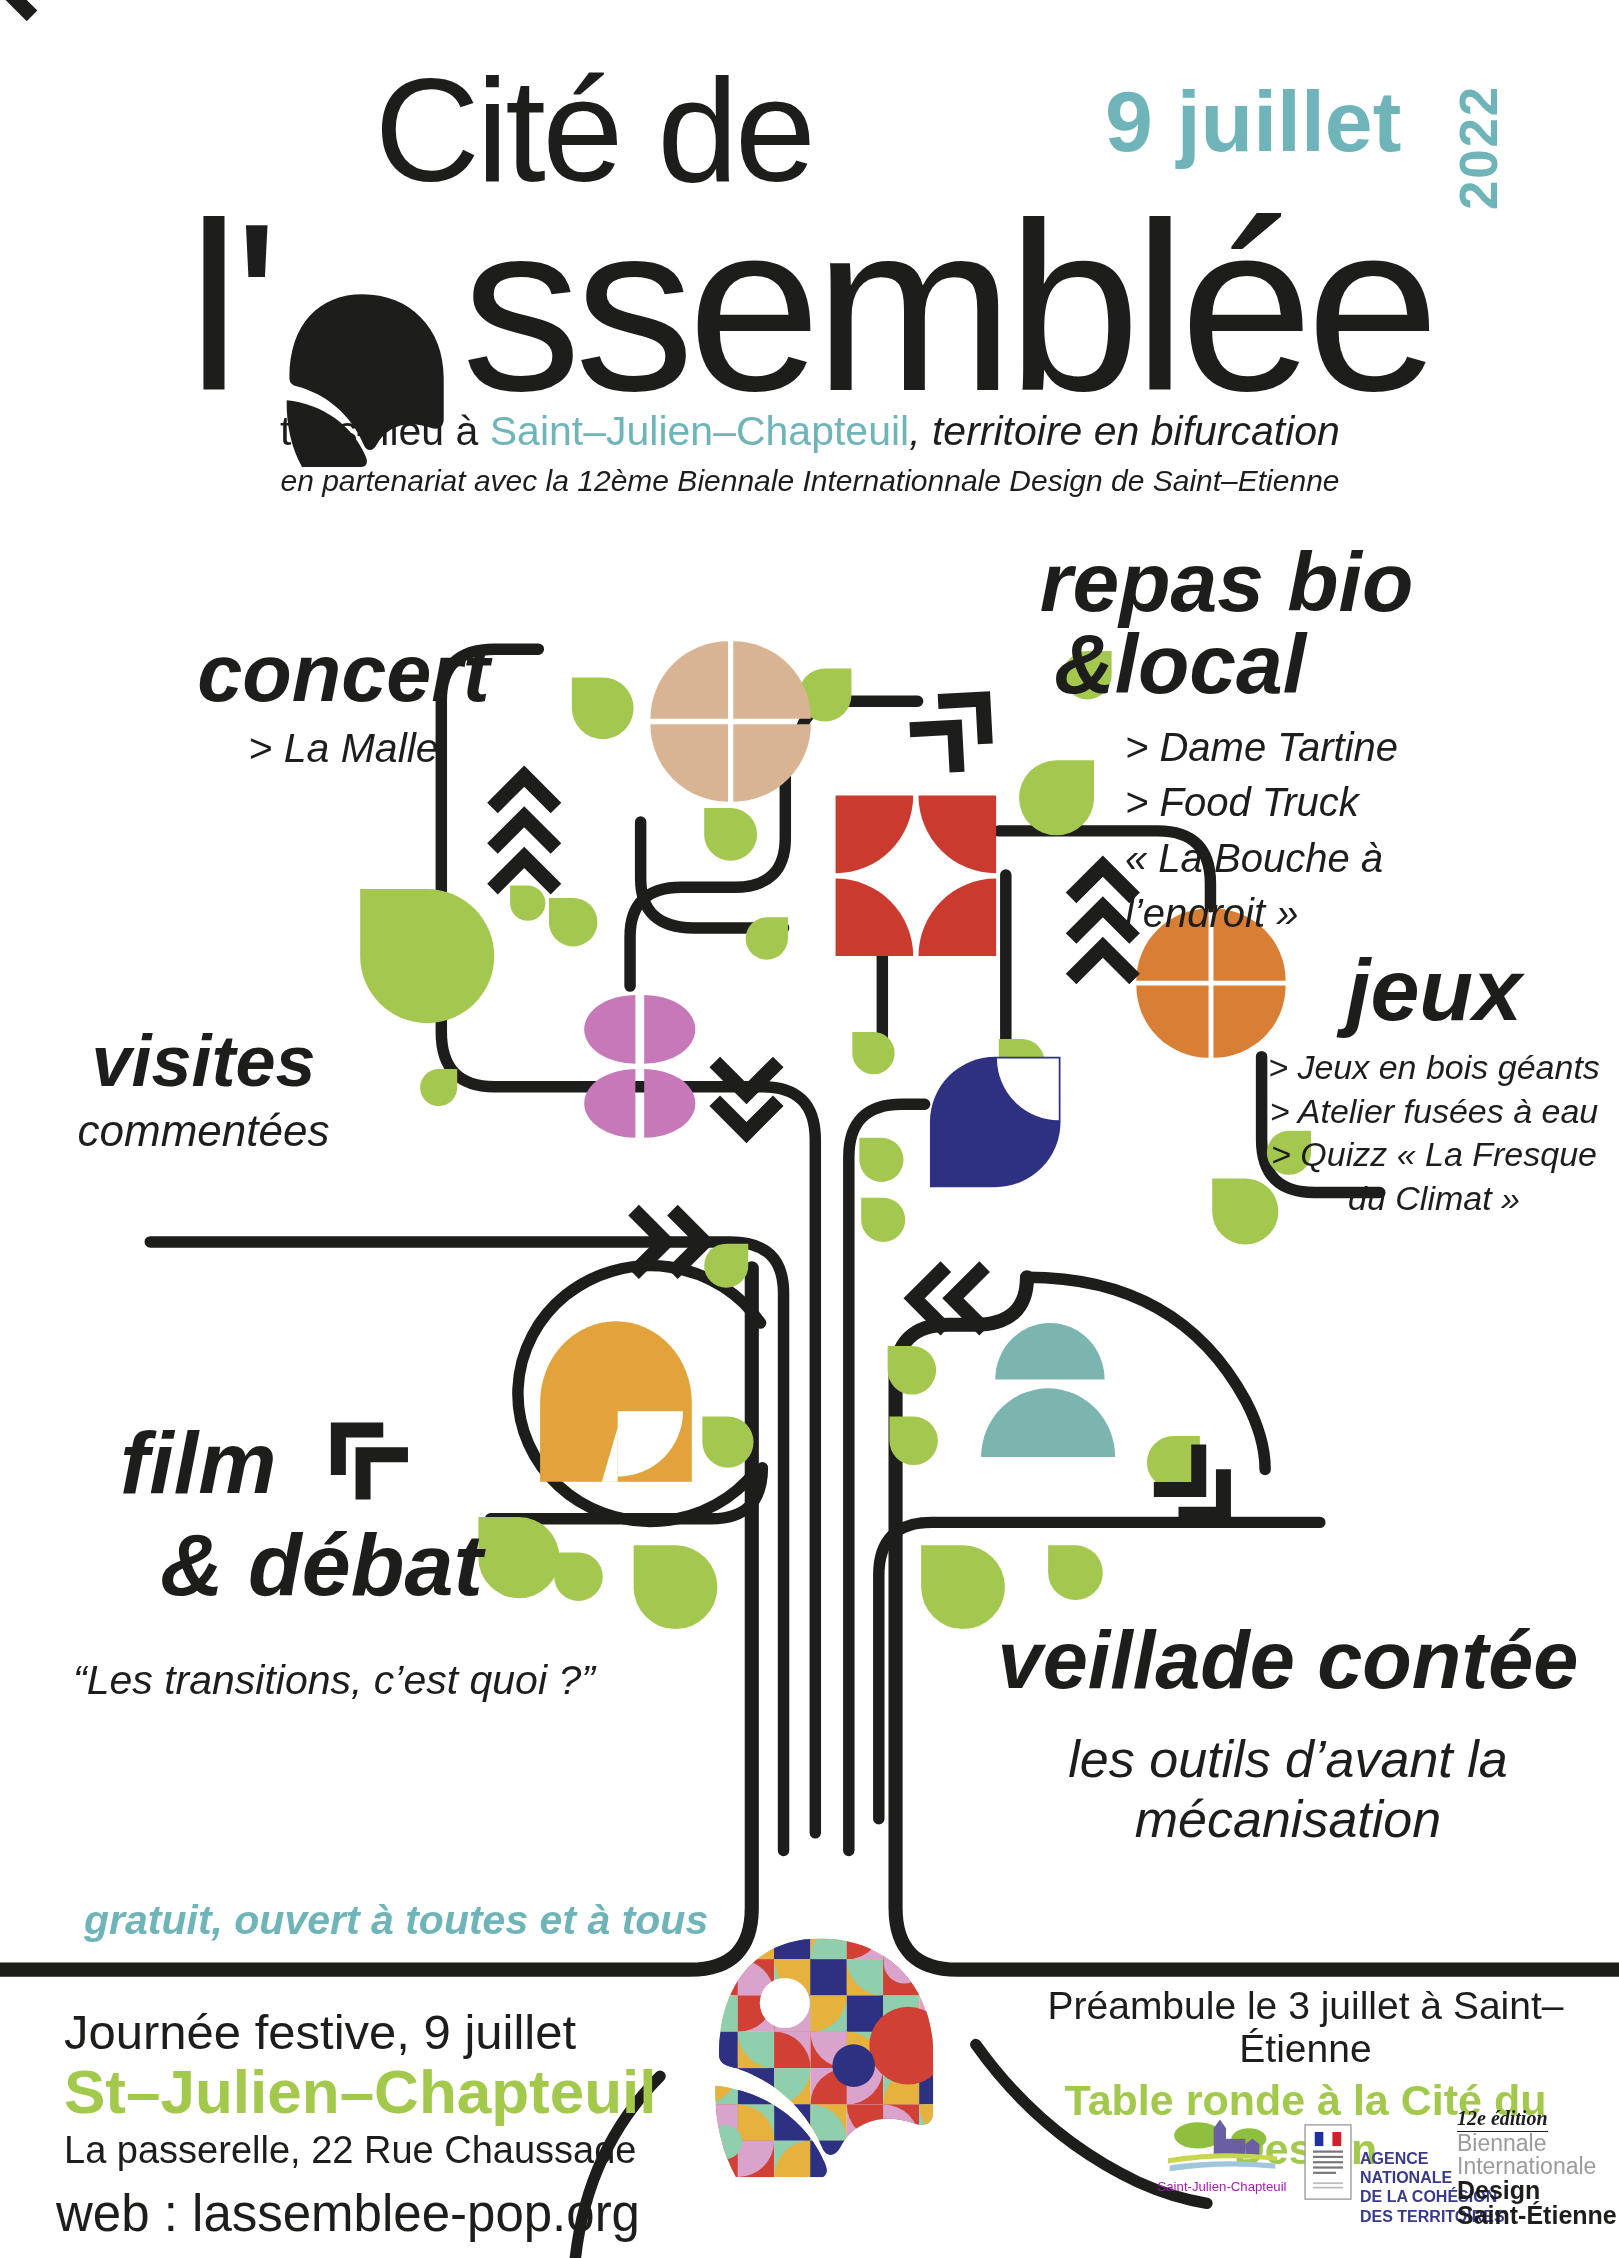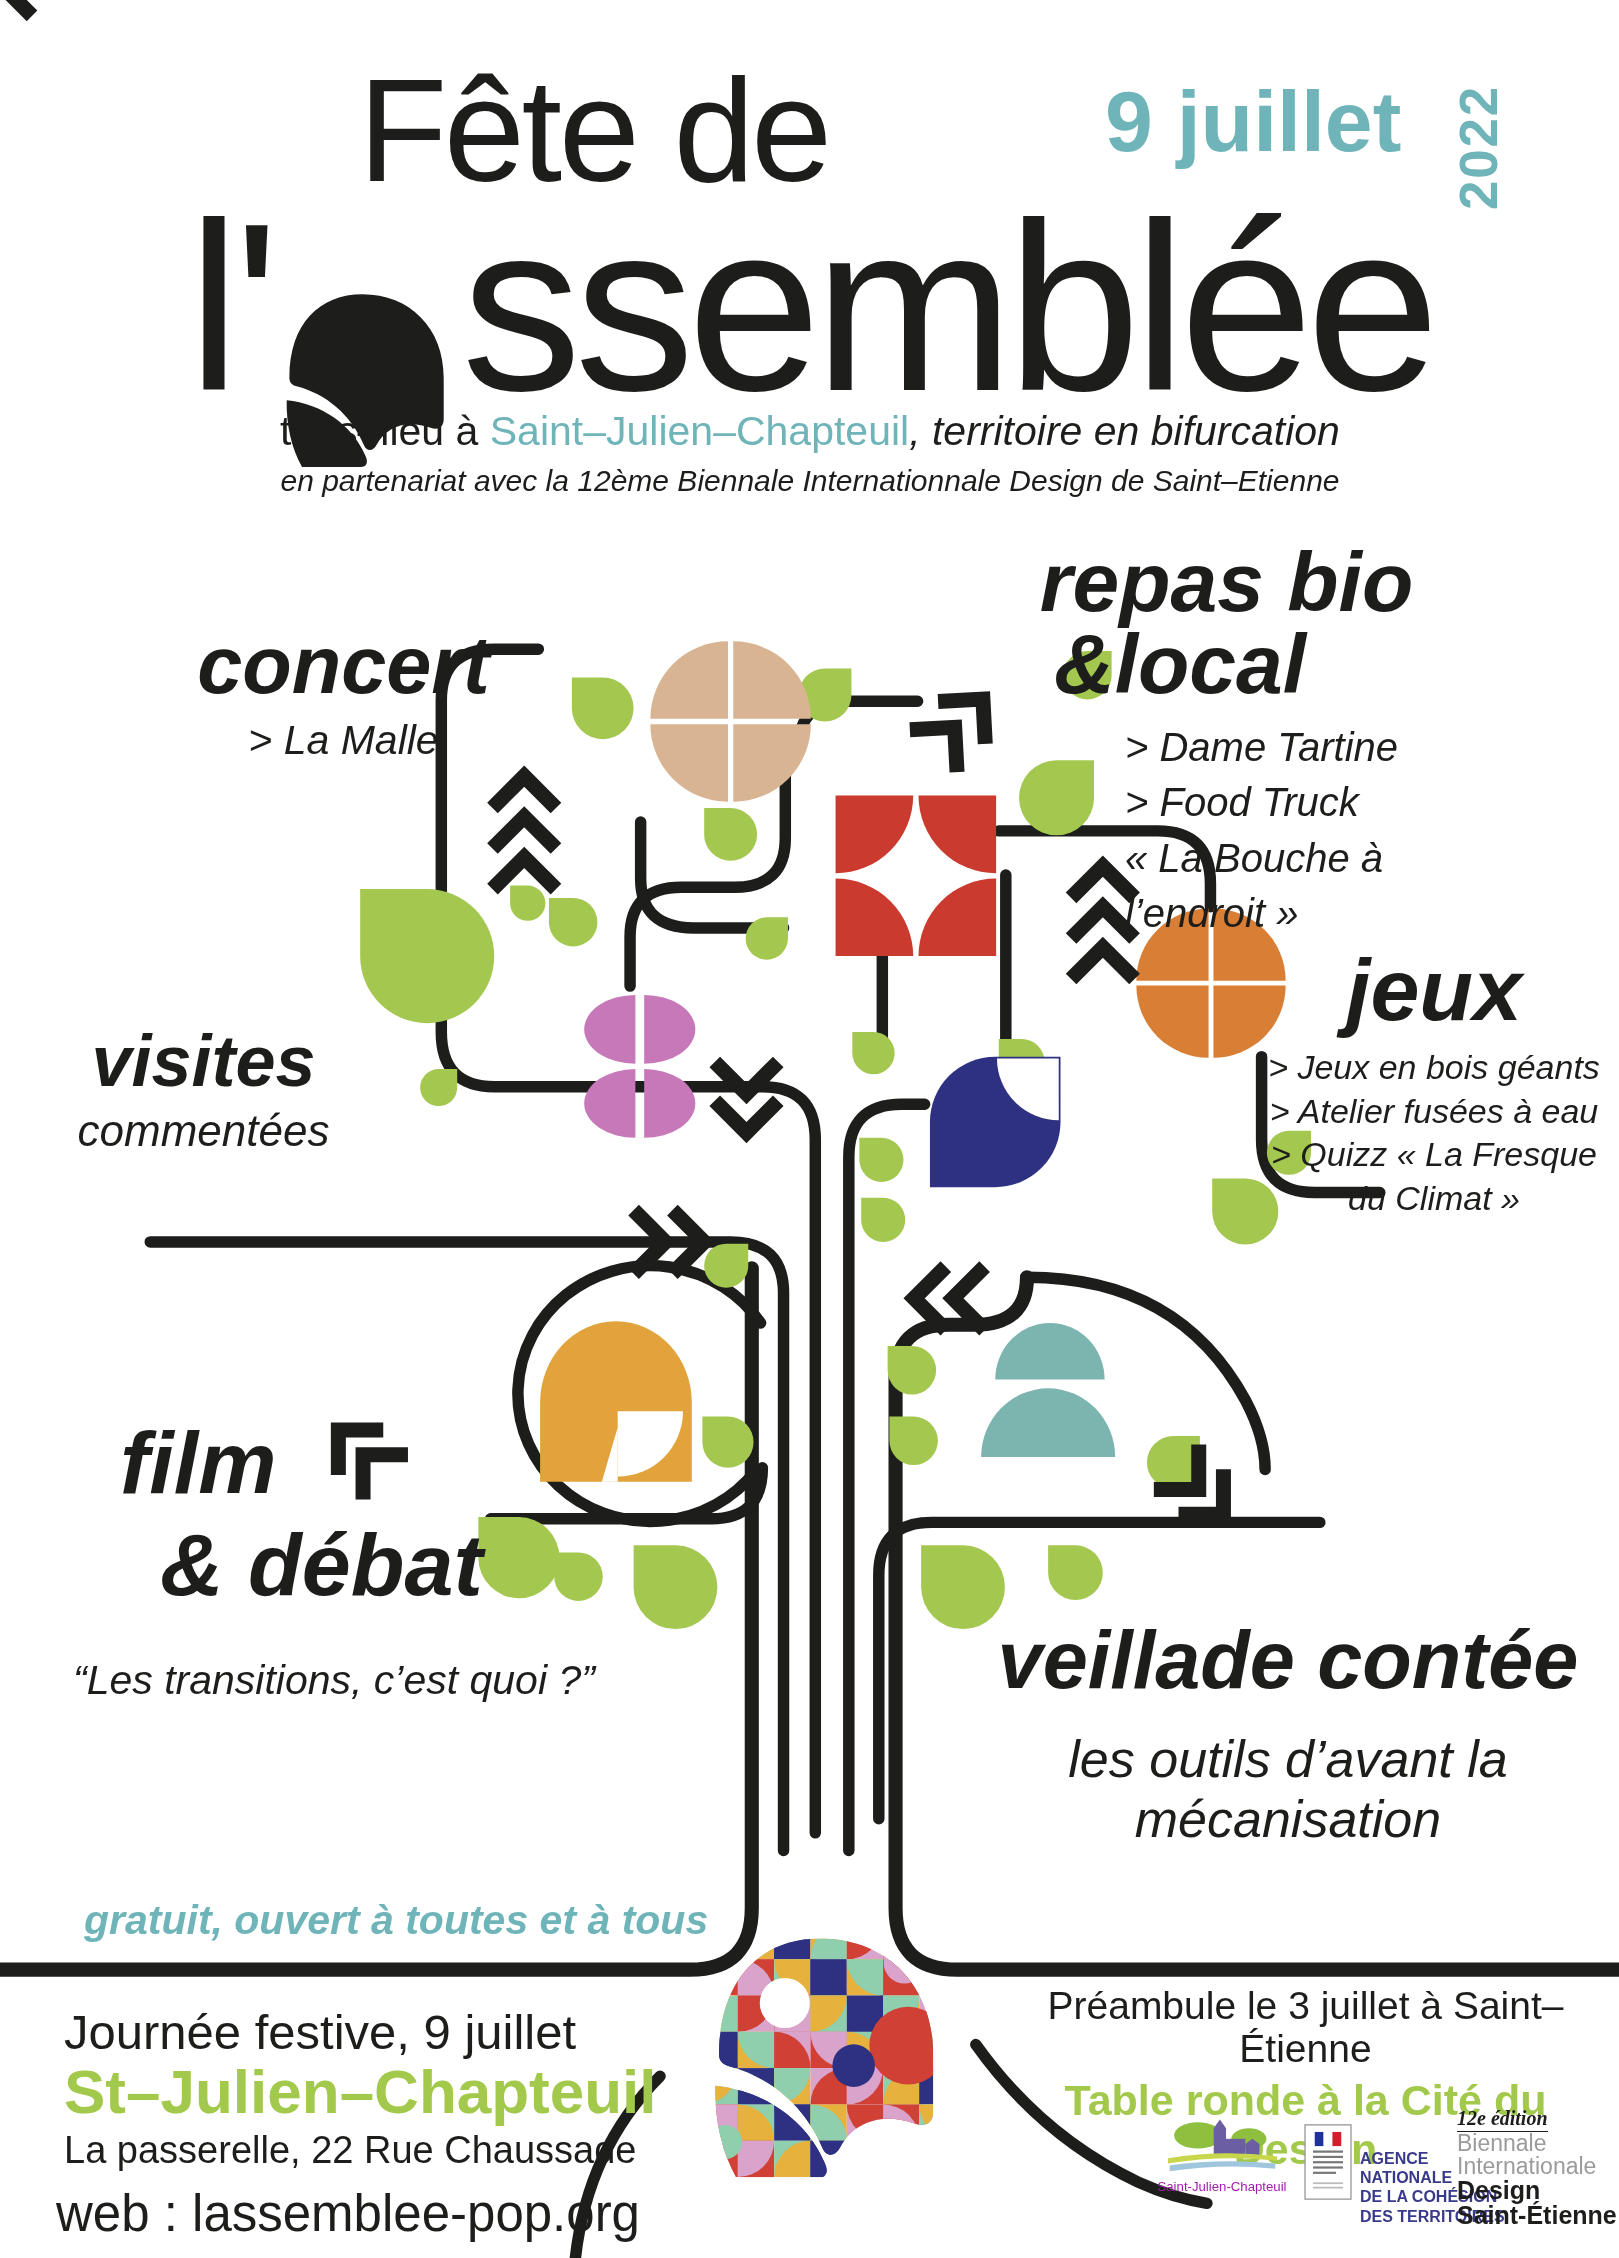--- a/index.html
+++ b/index.html
@@ -21,21 +21,21 @@
   .year{left:1452px;top:85px;font-size:53px;font-weight:bold;color:var(--teal);
         writing-mode:vertical-rl;transform:rotate(180deg);letter-spacing:1.8px;line-height:1;}
   .title2{left:0;top:187px;width:1620px;display:flex;justify-content:center;align-items:flex-end;gap:3.5px;}
   .title2 span{font-size:240px;line-height:1;letter-spacing:-7px;}
   .aglyph{width:182px;height:185px;margin-bottom:-41px;}
   .sub1{left:0;top:408px;width:1620px;text-align:center;font-size:41px;}
   .sub1 .hl{color:var(--teal);}
   .sub2{left:0;top:464px;width:1620px;text-align:center;font-size:30px;font-style:italic;}
   
   .concert{left:132px;top:623px;width:423px;text-align:center;}
-  .concert .t{font-size:81px;line-height:1.05;}
+  .concert .t{font-size:81px;line-height:1.05;margin-top:8px;}
   .concert .s{font-size:41px;margin-top:8.8px;}
   .repas{left:953px;top:540px;width:547px;}
   .repas .t{font-size:84px;line-height:1.02;text-align:center;}
   .repas .t2{font-size:84px;line-height:1.02;text-align:left;padding-left:101px;margin-top:-3.5px;}
   .repas .items{margin-top:12.4px;padding-left:172px;font-size:40px;line-height:1.38;}
   .jeux{left:1253px;top:946px;width:362px;text-align:center;}
   .jeux .t{font-size:88px;line-height:1;}
   .jeux .items{margin-top:12.4px;font-size:34px;line-height:1.28;}
   .visites{left:49px;top:1025px;width:309px;text-align:center;}
   .visites .t{font-size:72px;line-height:1;}
@@ -299,21 +299,21 @@
           </g>
         <circle cx="330" cy="196" r="62" fill="var(--mosaic-red)"></circle>
         <circle cx="243" cy="228" r="34" fill="var(--mosaic-navy)"></circle>
         <circle cx="324" cy="64" r="33" fill="var(--mosaic-pink)"></circle>
         <circle cx="38" cy="350" r="27" fill="var(--mosaic-mint)"></circle>
         <circle cx="133" cy="128" r="40" fill="#ffffff"></circle>
       </g>
     </g>
   </svg>
 
-  <div class="txt title1">Fête de</div>
+  <div class="txt title1">Cité de</div>
   <div class="txt date">9 juillet</div>
   <div class="txt year">2022</div>
 
   <div class="txt title2">
     <span>l'</span>
     <svg class="aglyph" viewBox="0 0 400 410">
       <path fill="var(--ink)" d="M 28 210 C 28 90 95 25 190 25 C 295 25 370 100 370 210 L 370 302 C 370 320 357 327 341 321 C 289 302 244 317 221 359 C 213 374 199 374 193 359 C 164 291 109 246 44 229 C 32 226 28 219 28 210 Z"></path>
       <path fill="var(--ink)" d="M 22 260 C 98 267 168 315 196 382 C 204 398 199 408 186 408 L 56 408 C 32 364 21 315 22 260 Z"></path>
     </svg>
     <span>ssemblée</span>

